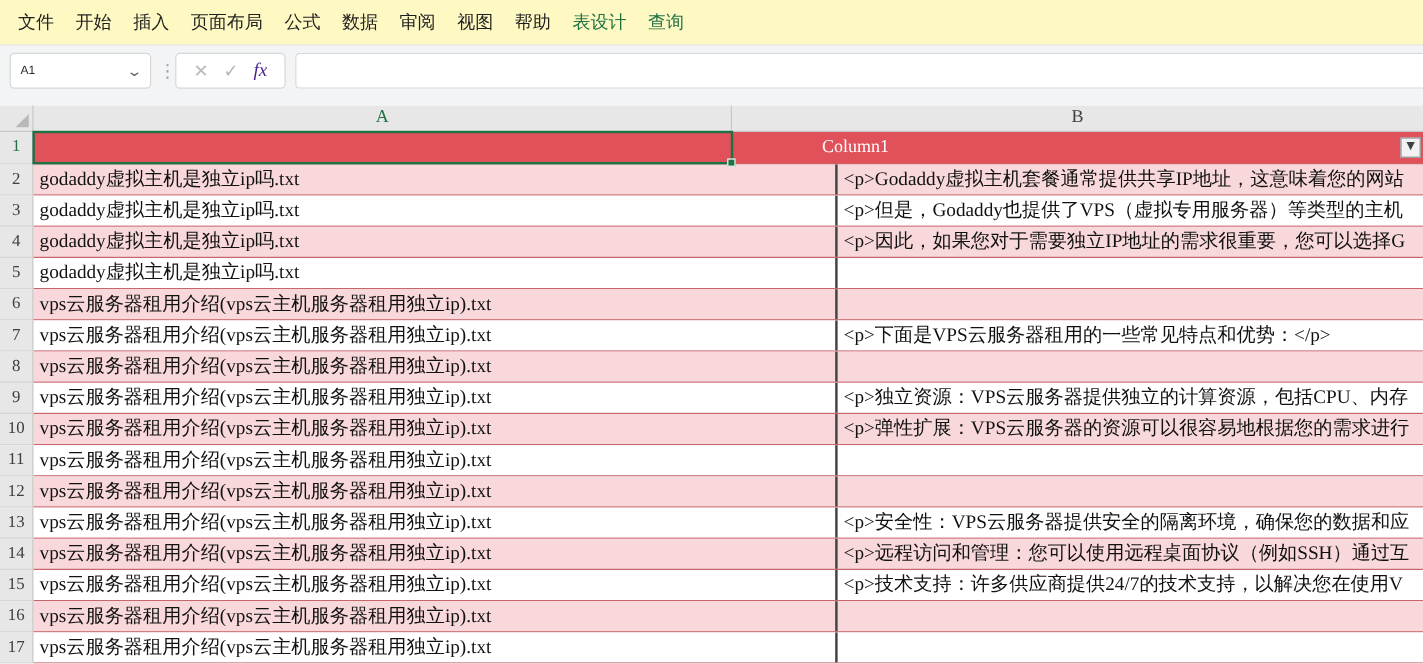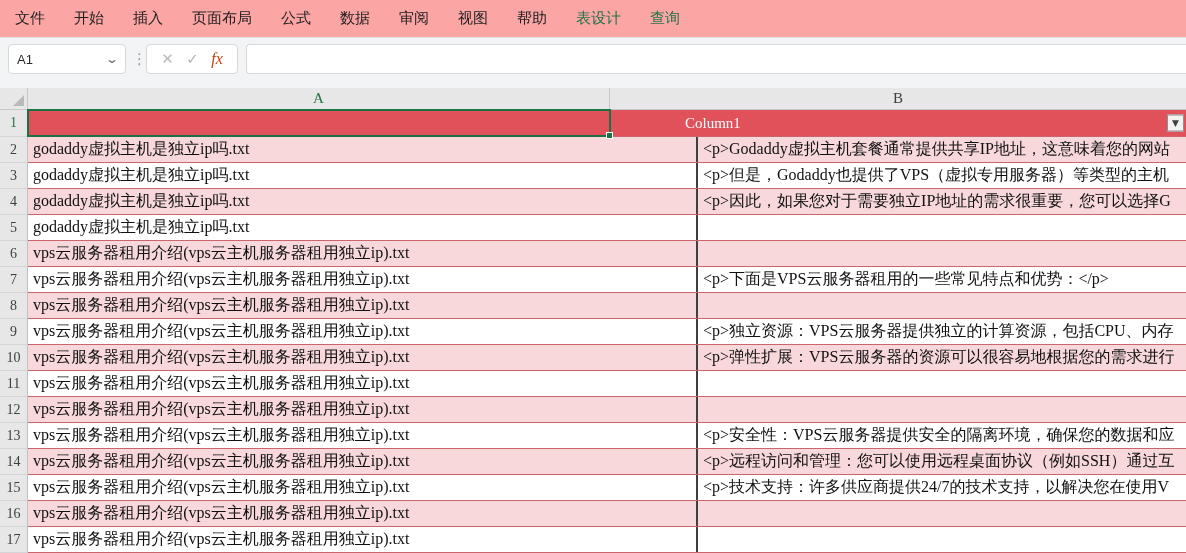--- a/index.html
+++ b/index.html
@@ -2,41 +2,41 @@
 <html><head>
 <meta charset="utf-8">
 <style>
   * { margin:0; padding:0; box-sizing:border-box; }
   html,body { width:1186px; height:553px; overflow:hidden; background:#fff;
               font-family:"Liberation Sans","DejaVu Sans",sans-serif; }
   .app { position:relative; width:1186px; height:553px; }
 
   
   .menubar { position:absolute; top:0; left:0; width:100%; height:38px;
-             background:#fca5a5; border-bottom:1px solid #e2e2e3;
-             display:flex; align-items:center; gap:29px; padding-left:15px; }
+             background:#fef9c3; border-bottom:1px solid #e2e2e3;
+             display:flex; align-items:center; gap:18px; padding-left:15px; }
   .menu-item { font-size:15px; color:#1f1f1f; white-space:nowrap; cursor:default; }
   .menu-item.active { color:#217346; }
 
   
   .formula-area { position:absolute; top:38px; left:0; width:100%; height:50px;
                   background:#f3f4f5; }
   .name-box { position:absolute; left:8px; top:6px; width:118px; height:30px;
               background:#fff; border:1px solid #d6d7d8; border-radius:4px;
               display:flex; align-items:center; padding:0 8px; }
-  .name-box .nb-text { font-size:13px; color:#2b2b2b; flex:1; }
+  .name-box .nb-text { font-size:10px; color:#2b2b2b; flex:1; }
   .name-box .nb-chevron { font-size:12px; color:#666; transform:scaleX(1.4); }
   .dots-sep { position:absolute; left:132px; top:8px; height:26px; display:flex;
               align-items:center; color:#9a9b9c; font-size:15px; letter-spacing:0; }
   .fx-box { position:absolute; left:146px; top:6px; width:92px; height:30px;
             background:#fff; border:1px solid #d6d7d8; border-radius:4px;
             display:flex; align-items:center; justify-content:space-around; padding:0 8px; }
   .fx-cancel { color:#b9babb; font-size:15px; }
   .fx-confirm { color:#b0b5b2; font-size:15px; }
-  .fx-label { color:#c2410c; font-size:16px; font-style:italic;
+  .fx-label { color:#4c1d95; font-size:16px; font-style:italic;
               font-family:"Liberation Serif","DejaVu Serif",serif; }
   .formula-input { position:absolute; left:246px; top:6px; width:940px; height:30px;
                    background:#fff; border:1px solid #d6d7d8; border-right:none;
                    border-radius:4px 0 0 4px; font-size:14px; padding:0 8px; outline:none; }
 
   
   .sheet { position:absolute; top:88px; left:0; width:1186px; height:465px; background:#fff; }
   .serif { font-family:"Liberation Serif","DejaVu Serif",serif; }
 
   .col-strip { display:flex; height:22px; }

